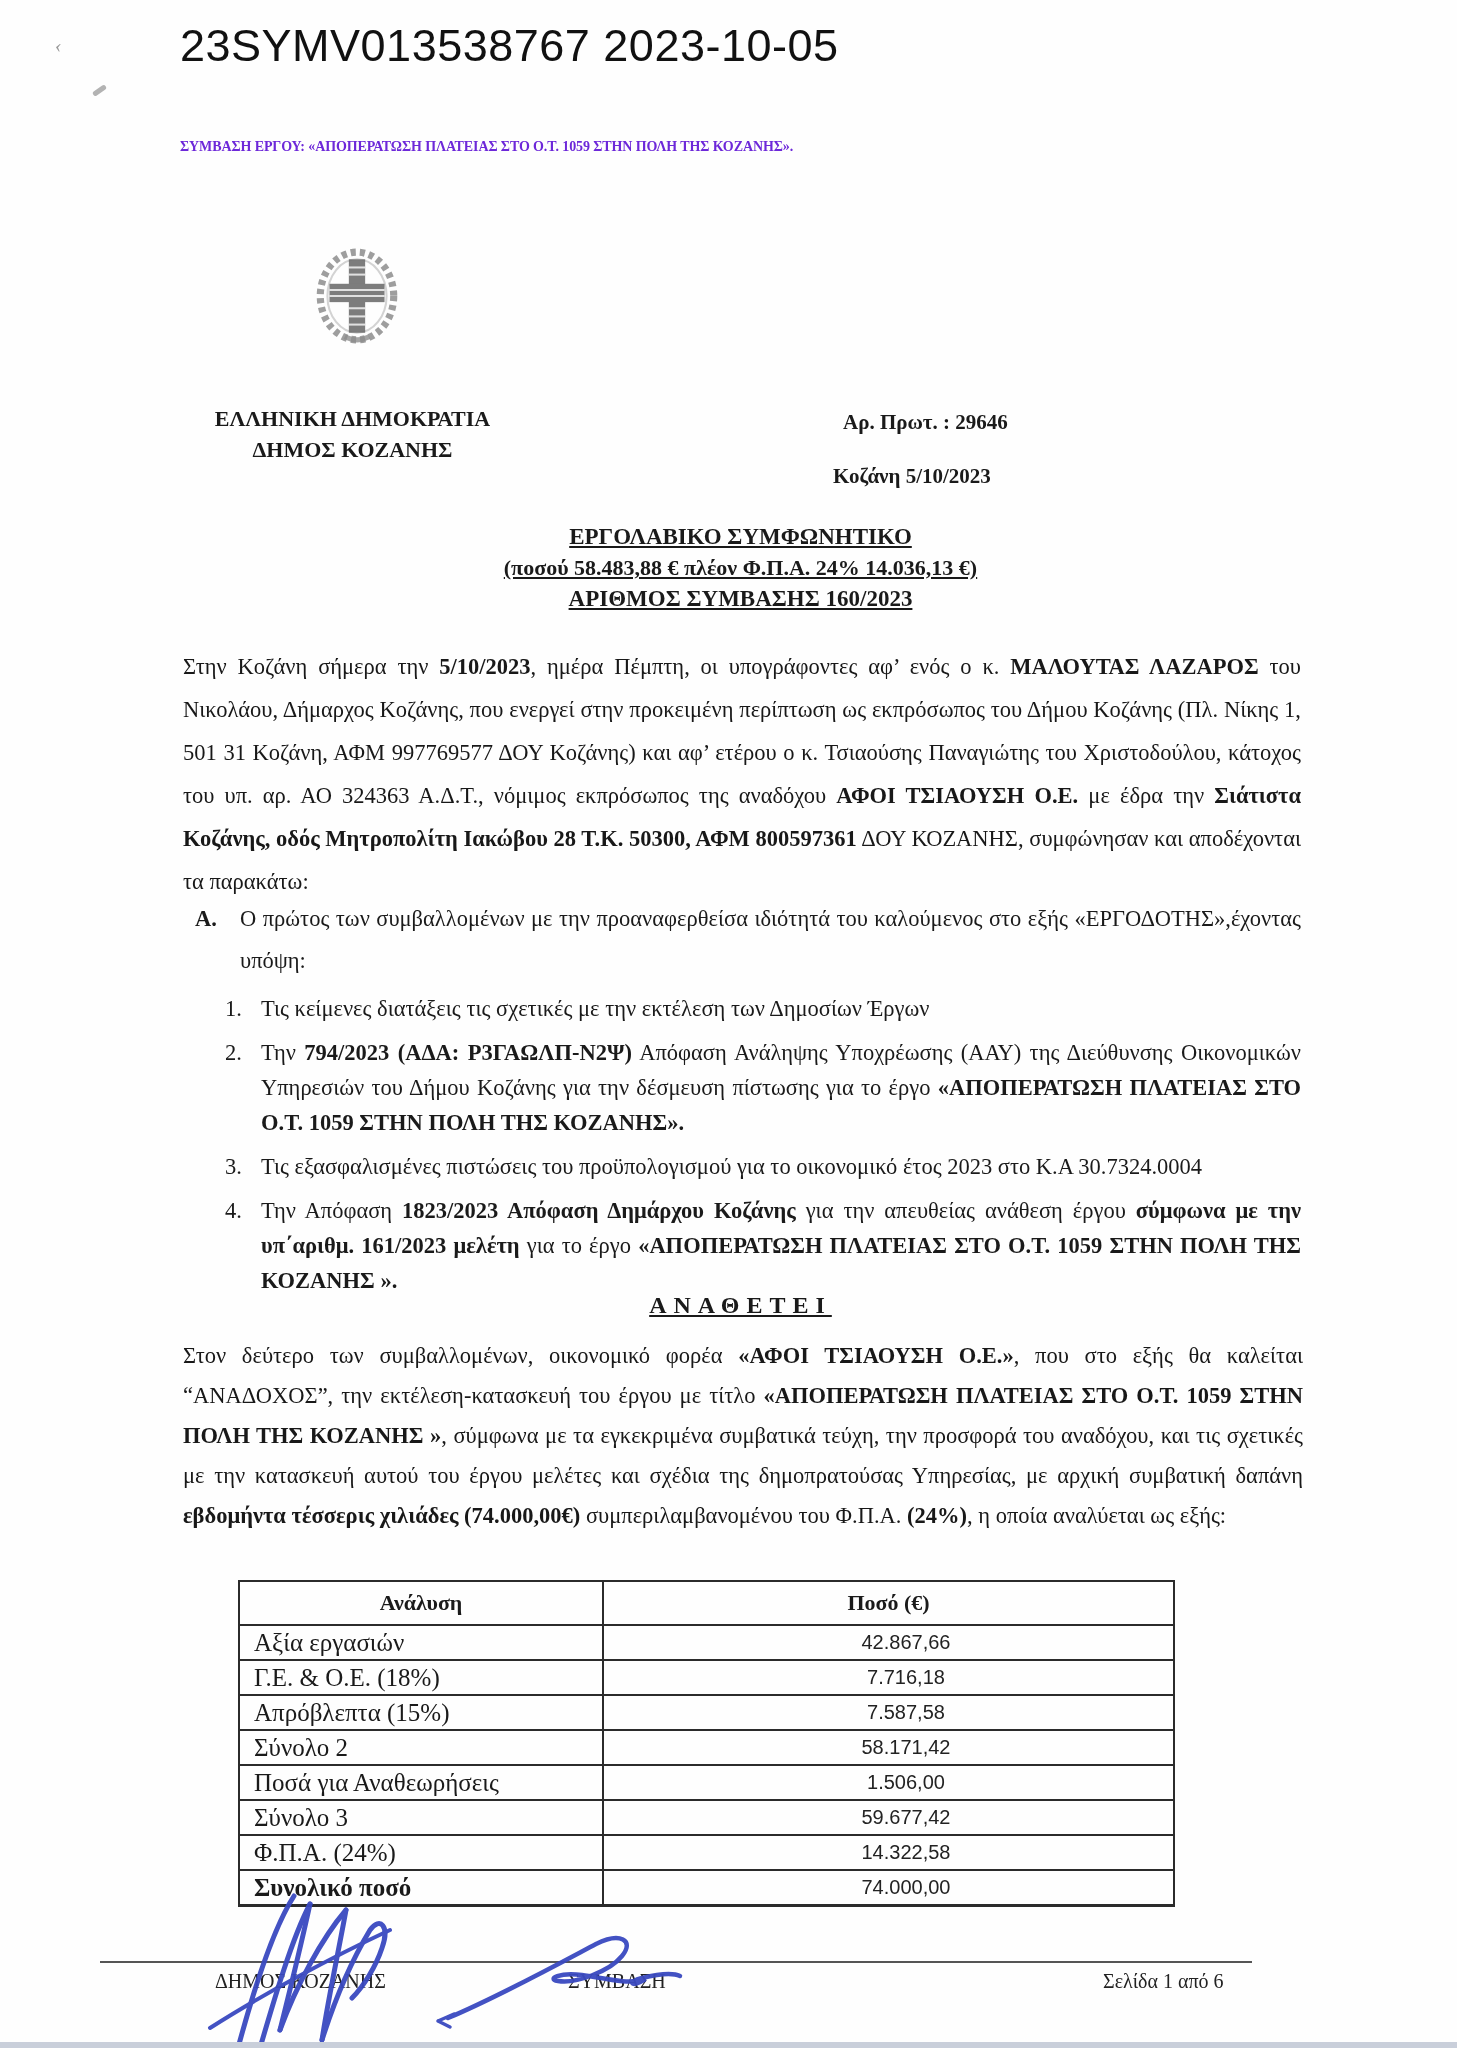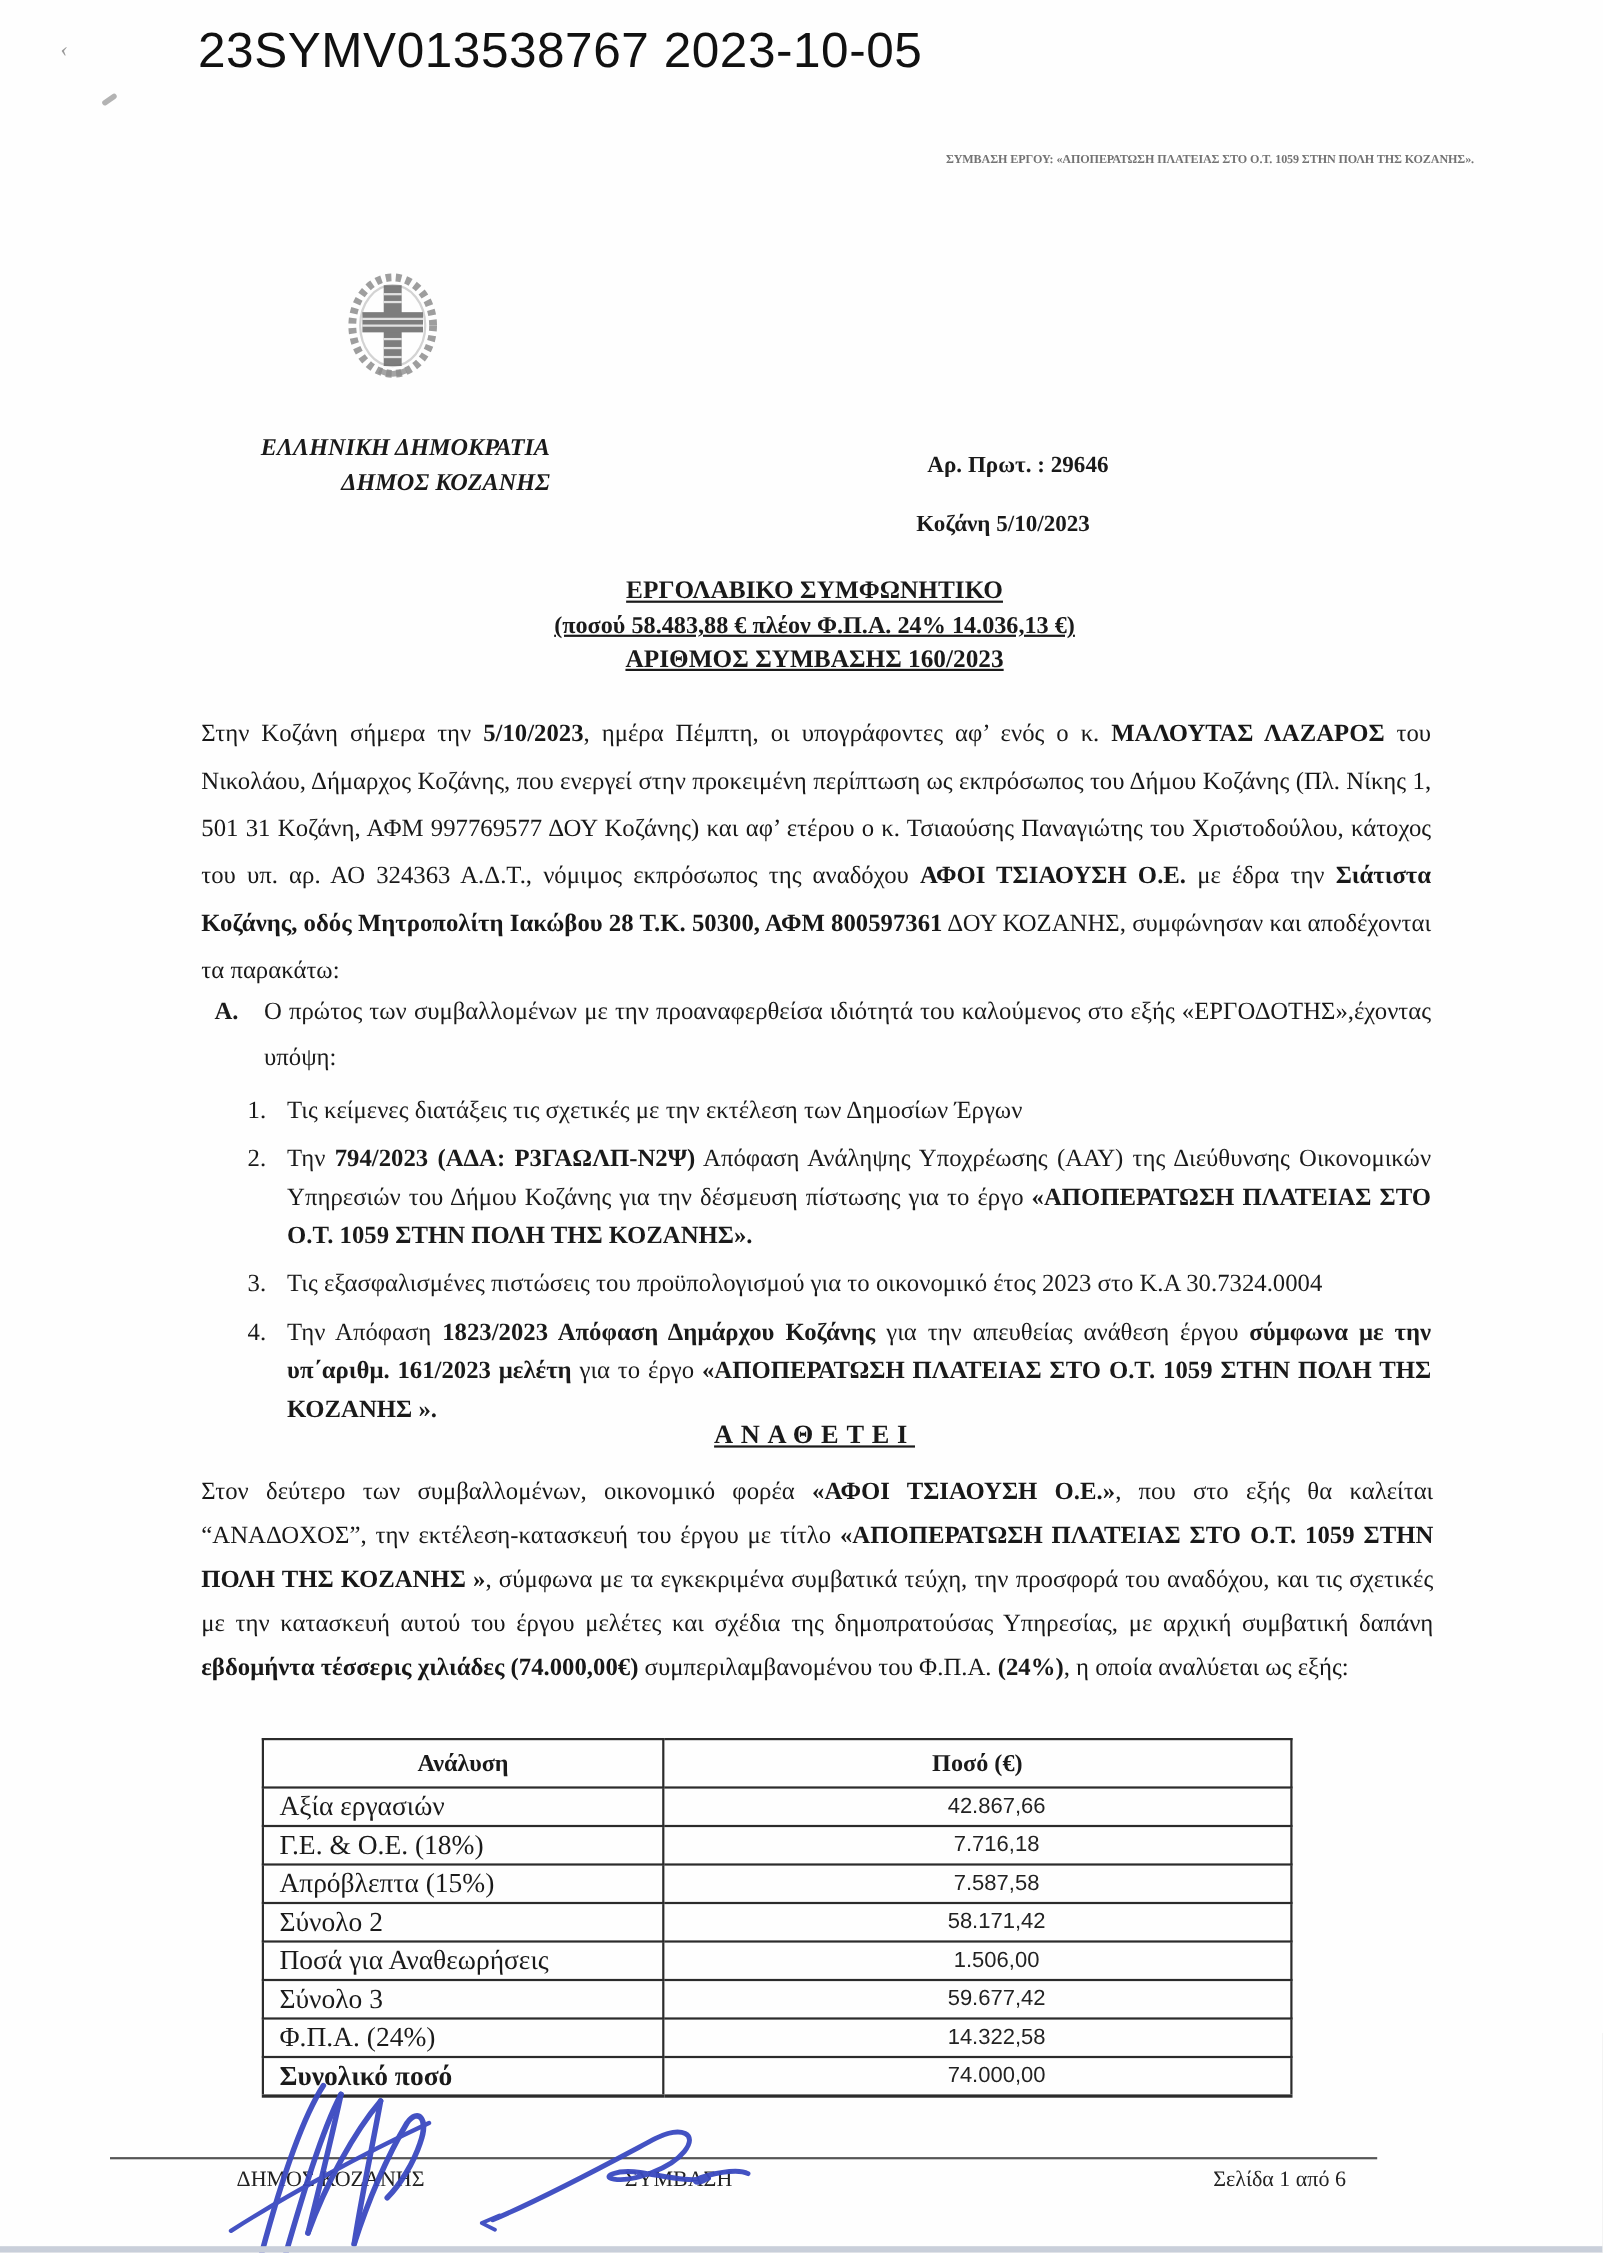--- a/index.html
+++ b/index.html
@@ -10,28 +10,28 @@
     font-family:"Liberation Serif",serif;color:#1a1a1a;
   }
   .abs{position:absolute;}
 
   .code-header{
     top:20px;left:180px;width:1030px;
     font-family:"Liberation Sans",sans-serif;font-size:45px;font-weight:400;
     letter-spacing:.5px;color:#111;white-space:nowrap;
   }
   .subtitle{
-    top:139px;left:180px;width:1160px;text-align:right;
-    font-size:11px;font-weight:700;color:#737373;letter-spacing:-.1px;white-space:nowrap;
+    top:139px;left:180px;width:1160px;text-align:left;
+    font-size:14px;font-weight:700;color:#6d28d9;letter-spacing:-.1px;white-space:nowrap;
   }
 
   .emblem{top:240px;left:306px;width:102px;height:110px;}
   .emblem svg{width:100%;height:100%;filter:blur(.4px);}
 
-  .org-block{top:391px;left:205px;width:295px;text-align:right;line-height:31px;font-style:italic;}
+  .org-block{top:403px;left:205px;width:295px;text-align:center;line-height:31px;}
   .org-line{font-size:22px;font-weight:700;white-space:nowrap;}
   .protocol{top:410px;left:843px;font-size:21px;font-weight:700;white-space:nowrap;}
   .place-date{top:464px;left:833px;font-size:21px;font-weight:700;white-space:nowrap;}
 
   .title-block{top:521px;left:183px;width:1115px;text-align:center;line-height:31px;}
   .title-line{font-weight:700;text-decoration:underline;white-space:nowrap;}
   .title-line.l1,.title-line.l3{font-size:23px;font-family:Liberation Serif, serif;}
   .title-line.l2{font-size:22px;}
 
   .para{font-size:22.5px;text-align:justify;color:#181818;}

